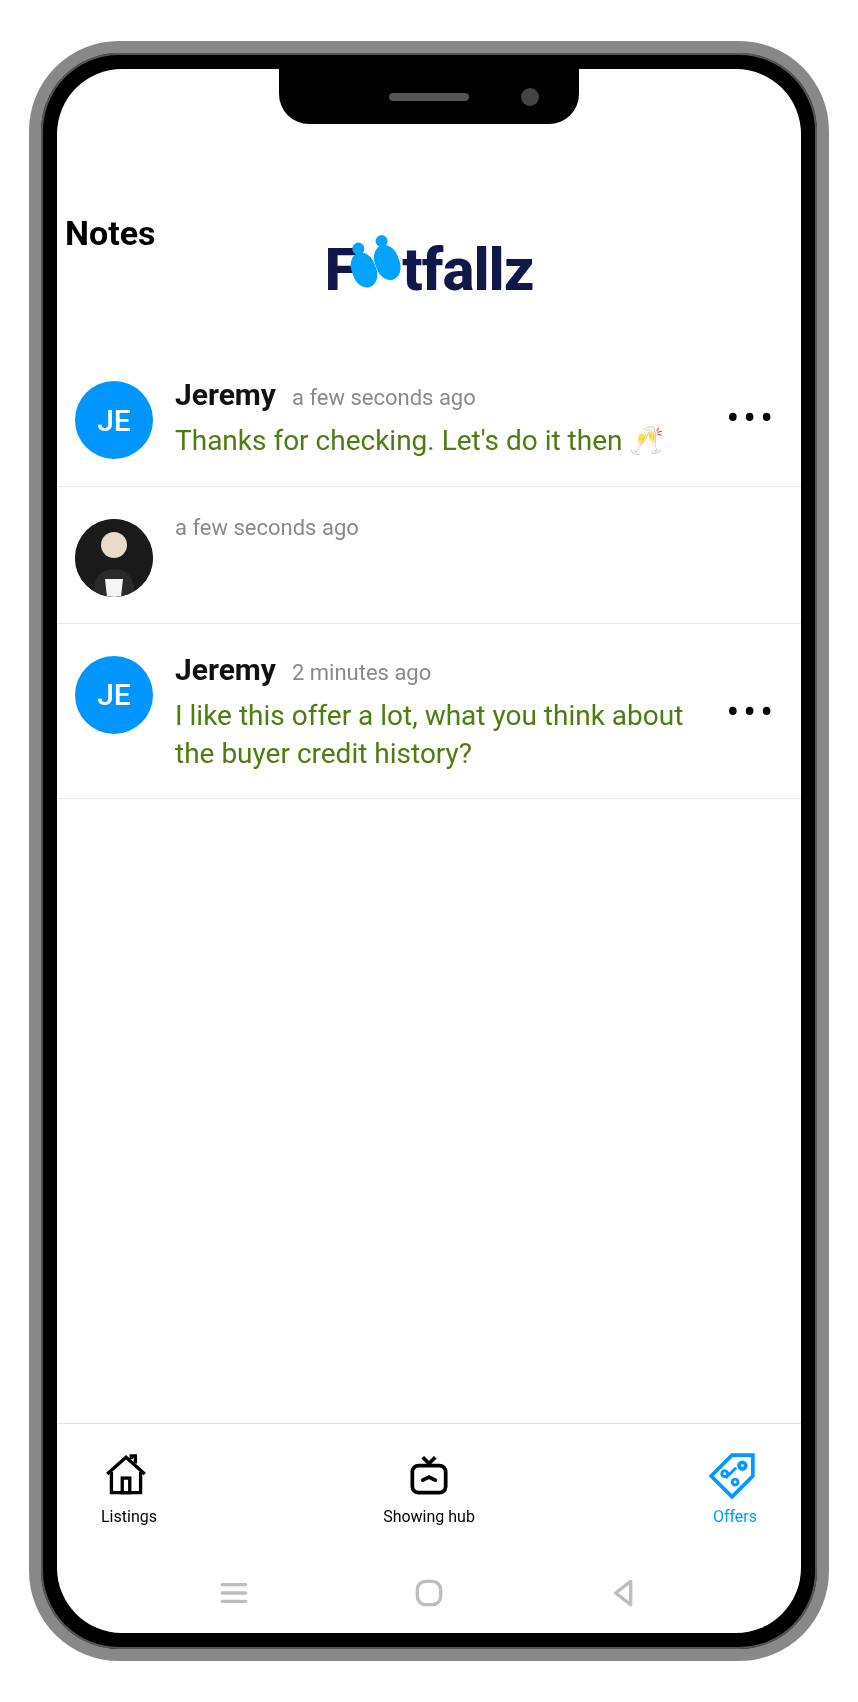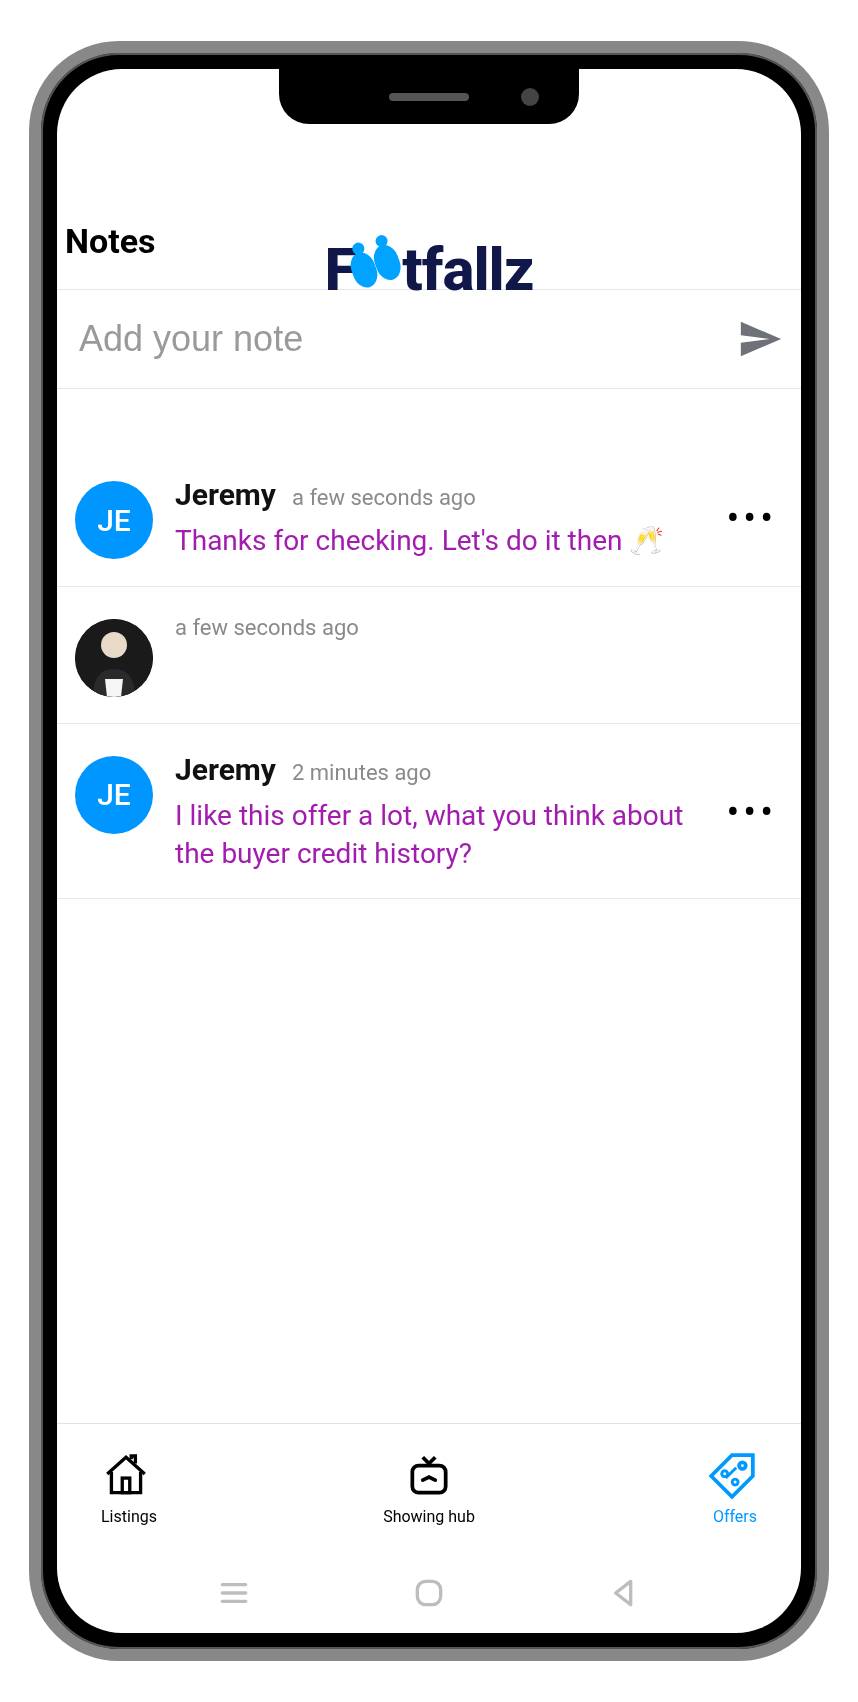--- a/index.html
+++ b/index.html
@@ -43,21 +43,21 @@
   .notch .camera  { width: 18px; height: 18px; background: #444; border-radius: 50%; position: absolute; right: 40px; }
 
   .header {
     padding-top: 130px;
     position: relative;
     text-align: center;
     height: 220px;
   }
   .title {
     position: absolute;
-    left: 8px; top: 152px;
+    left: 8px; top: 144px;
     font-size: 34px; font-weight: 700;
     color: #000;
   }
   .logo {
     display: inline-flex; align-items: center;
     font-size: 60px; font-weight: 800;
     color: #111849;
     margin-top: 35px;
     letter-spacing: -1px;
   }
@@ -115,21 +115,21 @@
     font-size: 30px; font-weight: 500; color: #fff;
     background: #0096ff;
     margin-top: 4px;
   }
   .avatar.photo { background: #111; overflow: hidden; position: relative; }
   .avatar.photo svg { width: 100%; height: 100%; }
   .note-body { flex: 1; min-width: 0; }
   .note-head { display: flex; align-items: baseline; gap: 16px; }
   .note-author { font-size: 30px; font-weight: 700; color: #111; }
   .note-time   { font-size: 22px; color: #8a8a8a; }
-  .note-text   { font-size: 28px; color: #a21caf; margin-top: 10px; line-height: 1.35; }
+  .note-text   { font-size: 28px; color: #4d7c0f; margin-top: 10px; line-height: 1.35; }
   .note-menu {
     align-self: center;
     font-size: 38px; letter-spacing: 4px;
     color: #000; line-height: 0.4;
     padding: 12px 0;
     cursor: pointer;
   }
 
   .tabbar {
     display: flex; border-top: 1px solid #e3e3e3;
@@ -170,26 +170,20 @@
         <div class="logo">
           <span>F</span>
           <span class="feet">
             <span class="foot"></span>
             <span class="foot foot2"></span>
           </span>
           <span>tfallz</span>
         </div>
       </div>
 
-      <div class="input-row">
-        <input class="note-input" type="text" placeholder="Add your note" style="">
-        <svg class="send-icon" viewBox="0 0 24 24" fill="currentColor">
-          <path d="M2 21l21-9L2 3v7l15 2-15 2v7z"></path>
-        </svg>
-      </div>
 
       <div class="notes-list">
 
         <div class="note-item">
           <div class="avatar">JE</div>
           <div class="note-body">
             <div class="note-head">
               <span class="note-author">Jeremy</span>
               <span class="note-time">a few seconds ago</span>
             </div>

